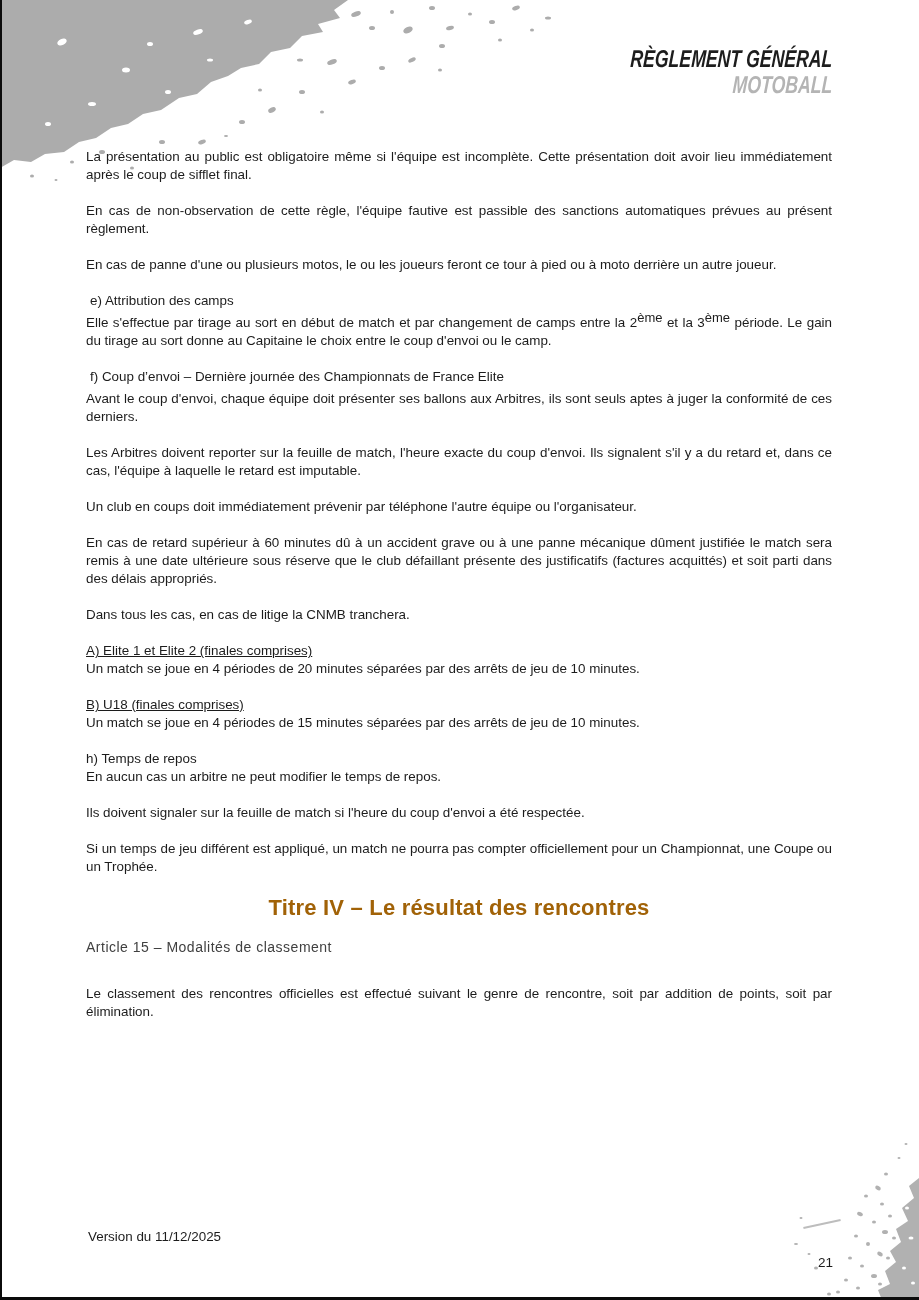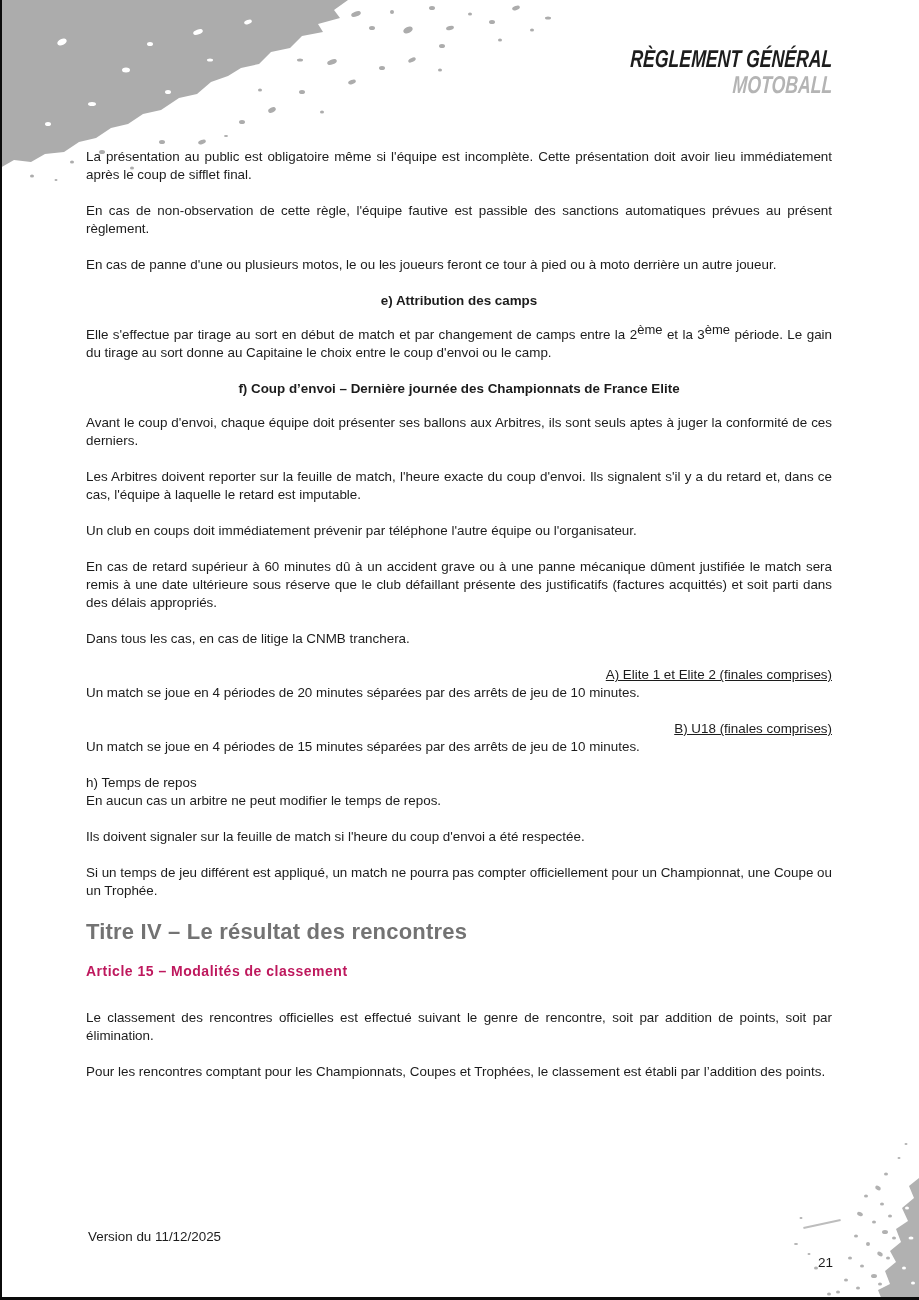--- a/index.html
+++ b/index.html
@@ -20,25 +20,25 @@
     transform:scaleX(0.72) skewX(-4deg);transform-origin:100% 50%;letter-spacing:0px;
   }
   .logo .l1{color:#1d1d1d;}
   .logo .l2{color:#b4b4b4;}
   
   .content{position:absolute;left:86px;top:148px;width:746px;z-index:2;
     font-size:13.4px;line-height:18px;}
   .content sup{font-size:13px;line-height:0;vertical-align:super;}
   .para{margin:0 0 18px;text-align:justify;}
   .para-attached{margin:0;text-align:justify;}
-  .bold-heading{margin:16px;font-weight:700;text-align:center;}
-  .underline-heading{margin:0;text-decoration:underline;text-align:right;}
+  .bold-heading{margin:4px;font-weight:400;text-align:left;}
+  .underline-heading{margin:0;text-decoration:underline;text-align:left;}
   .plain-heading{margin:0;text-align:left;}
-  .title{margin:12px 0 16px;font-size:22px;line-height:28px;font-weight:700;text-align:left;letter-spacing:0.2px;color:#737373;}
-  .article-heading{margin:0 0 28px;font-size:14px;line-height:19px;font-weight:700;letter-spacing:0.5px;color:#be185d;text-align:left;}
+  .title{margin:12px 0 16px;font-size:22px;line-height:28px;font-weight:700;text-align:center;letter-spacing:0.2px;color:#a16207;}
+  .article-heading{margin:0 0 28px;font-size:14px;line-height:19px;font-weight:400;letter-spacing:0.5px;color:#404040;text-align:left;}
   
   .version{position:absolute;left:88px;top:1229px;font-size:13.4px;z-index:3;}
   .page-number{position:absolute;right:86px;top:1255px;font-size:13.5px;z-index:3;}
   .scratch{position:absolute;right:78px;top:1223px;width:38px;height:2px;background:#bdbdbd;
     transform:rotate(-12deg);z-index:4;}
 </style>
 </head>
 <body>
 
 <div class="page">
@@ -153,21 +153,20 @@
       <div class="para">Un match se joue en 4 périodes de 20 minutes séparées par des arrêts de jeu de 10 minutes.</div>
       <div class="underline-heading">B) U18 (finales comprises)</div>
       <div class="para">Un match se joue en 4 périodes de 15 minutes séparées par des arrêts de jeu de 10 minutes.</div>
       <div class="plain-heading">h) Temps de repos</div>
       <div class="para">En aucun cas un arbitre ne peut modifier le temps de repos.</div>
       <div class="para">Ils doivent signaler sur la feuille de match si l'heure du coup d'envoi a été respectée.</div>
       <div class="para">Si un temps de jeu différent est appliqué, un match ne pourra pas compter officiellement pour un Championnat, une Coupe ou un Trophée.</div>
       <div class="title">Titre IV – Le résultat des rencontres</div>
       <div class="article-heading">Article 15 – Modalités de classement</div>
       <div class="para">Le classement des rencontres officielles est effectué suivant le genre de rencontre, soit par addition de points, soit par élimination.</div>
-      <div class="para">Pour les rencontres comptant pour les Championnats, Coupes et Trophées, le classement est établi par l’addition des points.</div>
     </div>
 
   <div class="version">Version du 11/12/2025</div>
   <div class="page-number">21</div>
   <div class="scratch"></div>
 
   <div class="edge-left"></div>
   <div class="edge-bottom"></div>
 
 </div>

